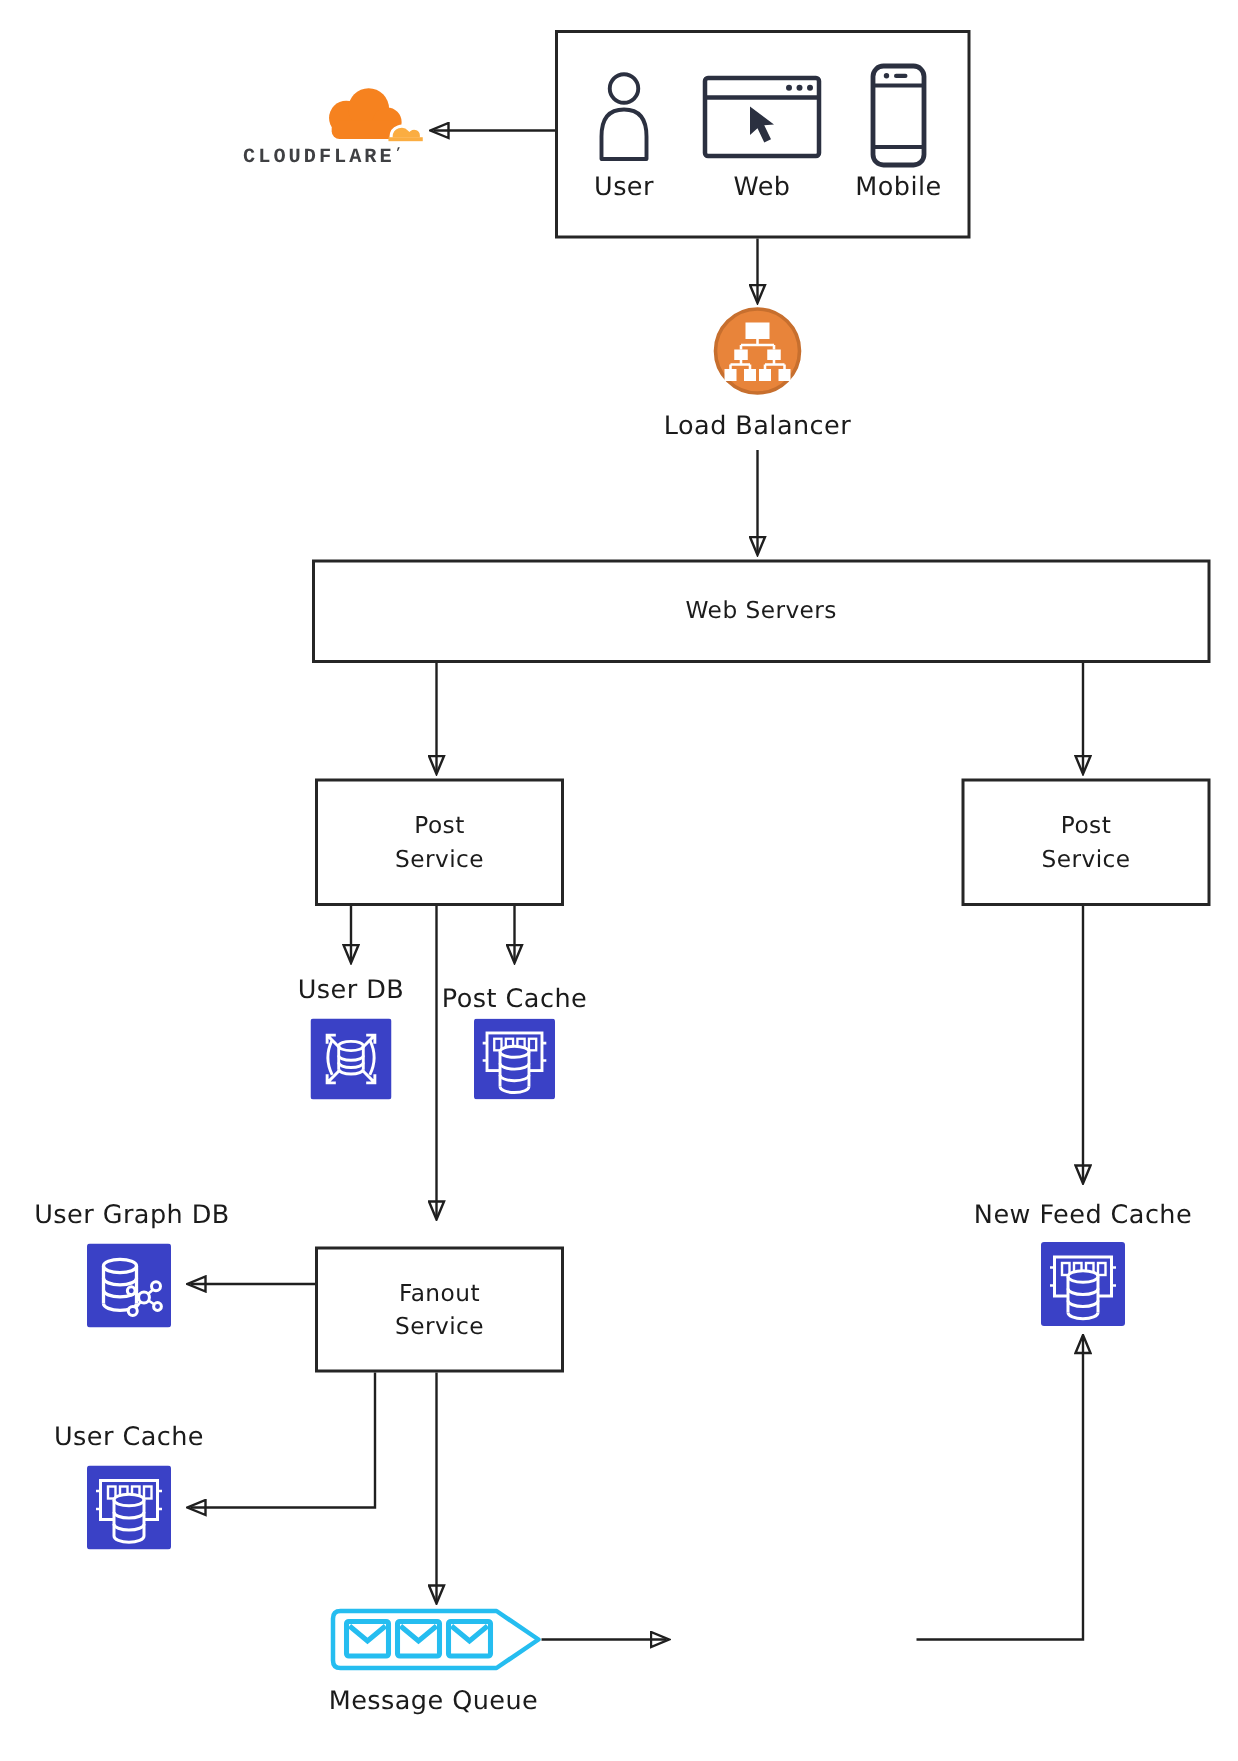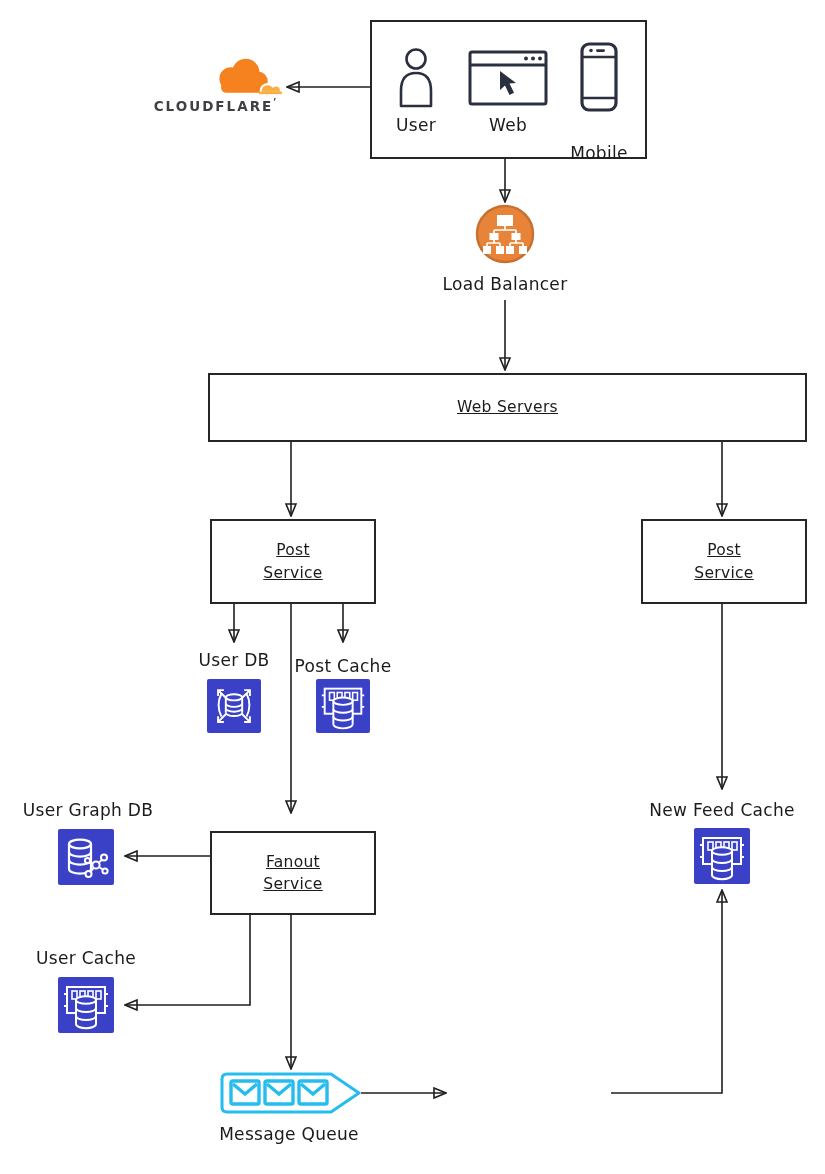--- a/index.html
+++ b/index.html
@@ -7,28 +7,28 @@
     position:relative;width:825px;height:1174px;background:#ffffff;
     font-family:"DejaVu Sans",sans-serif;color:#1b1b1b;overflow:hidden;
   }
   .edges{position:absolute;left:0;top:0;}
   .edges path{stroke:#1f1f1f;stroke-width:1.6;fill:none;}
   .node-box{
     position:absolute;background:#fff;border:2px solid #262626;
     display:flex;align-items:center;justify-content:center;text-align:center;
     font-size:15.5px;letter-spacing:.3px;line-height:1.45;
   }
-  .node-box .lbl{white-space:pre-line;text-decoration:underline;}
+  .node-box .lbl{white-space:pre-line;}
   .caption{
     position:absolute;text-align:center;font-size:17px;letter-spacing:.3px;
   }
   .abs{position:absolute;}
   .cf-word{
     position:absolute;left:142px;top:98px;width:146px;text-align:center;
-    font-size:13.5px;font-weight:bold;letter-spacing:2px;color:#3f4043;
+    font-size:13.5px;font-weight:bold;letter-spacing:2px;color:#3f4043;font-family:Liberation Mono, monospace;
   }
   .cf-word .tm{font-size:8px;vertical-align:top;letter-spacing:0;}
   svg{display:block;}
 </style>
 </head>
 <body>
 
 <svg width="0" height="0" style="position:absolute" aria-hidden="true">
   <defs>
     <symbol id="cache-ic" viewBox="0 0 56 56">
@@ -99,21 +99,21 @@
     </svg>
     <svg class="abs" style="left:206px;top:20px" width="42" height="70" viewBox="0 0 42 70">
       <rect x="4" y="2" width="34" height="66" rx="7" fill="none" stroke="#2b3040" stroke-width="3.2"></rect>
       <line x1="4" y1="15" x2="38" y2="15" stroke="#2b3040" stroke-width="2.6"></line>
       <line x1="4" y1="56" x2="38" y2="56" stroke="#2b3040" stroke-width="2.6"></line>
       <circle cx="13" cy="8.5" r="1.8" fill="#2b3040"></circle>
       <rect x="18" y="7.2" width="9" height="2.8" rx="1.4" fill="#2b3040"></rect>
     </svg>
     <div class="caption" style="left:14px;top:91px;width:60px;">User</div>
     <div class="caption" style="left:106px;top:91px;width:60px;">Web</div>
-    <div class="caption" style="left:195px;top:91px;width:64px;margin-top:28px;">Mobile</div>
+    <div class="caption" style="left:195px;top:91px;width:64px;">Mobile</div>
   </div>
 
   <div>
     <svg class="abs" style="left:204px;top:54px" width="80" height="44" viewBox="0 0 90 50">
       <g fill="#f6821f">
         <circle cx="30" cy="28" r="13"></circle>
         <circle cx="47" cy="21" r="15.5"></circle>
         <circle cx="61" cy="31" r="11"></circle>
         <rect x="19" y="30" width="50" height="14" rx="6"></rect>
       </g>

